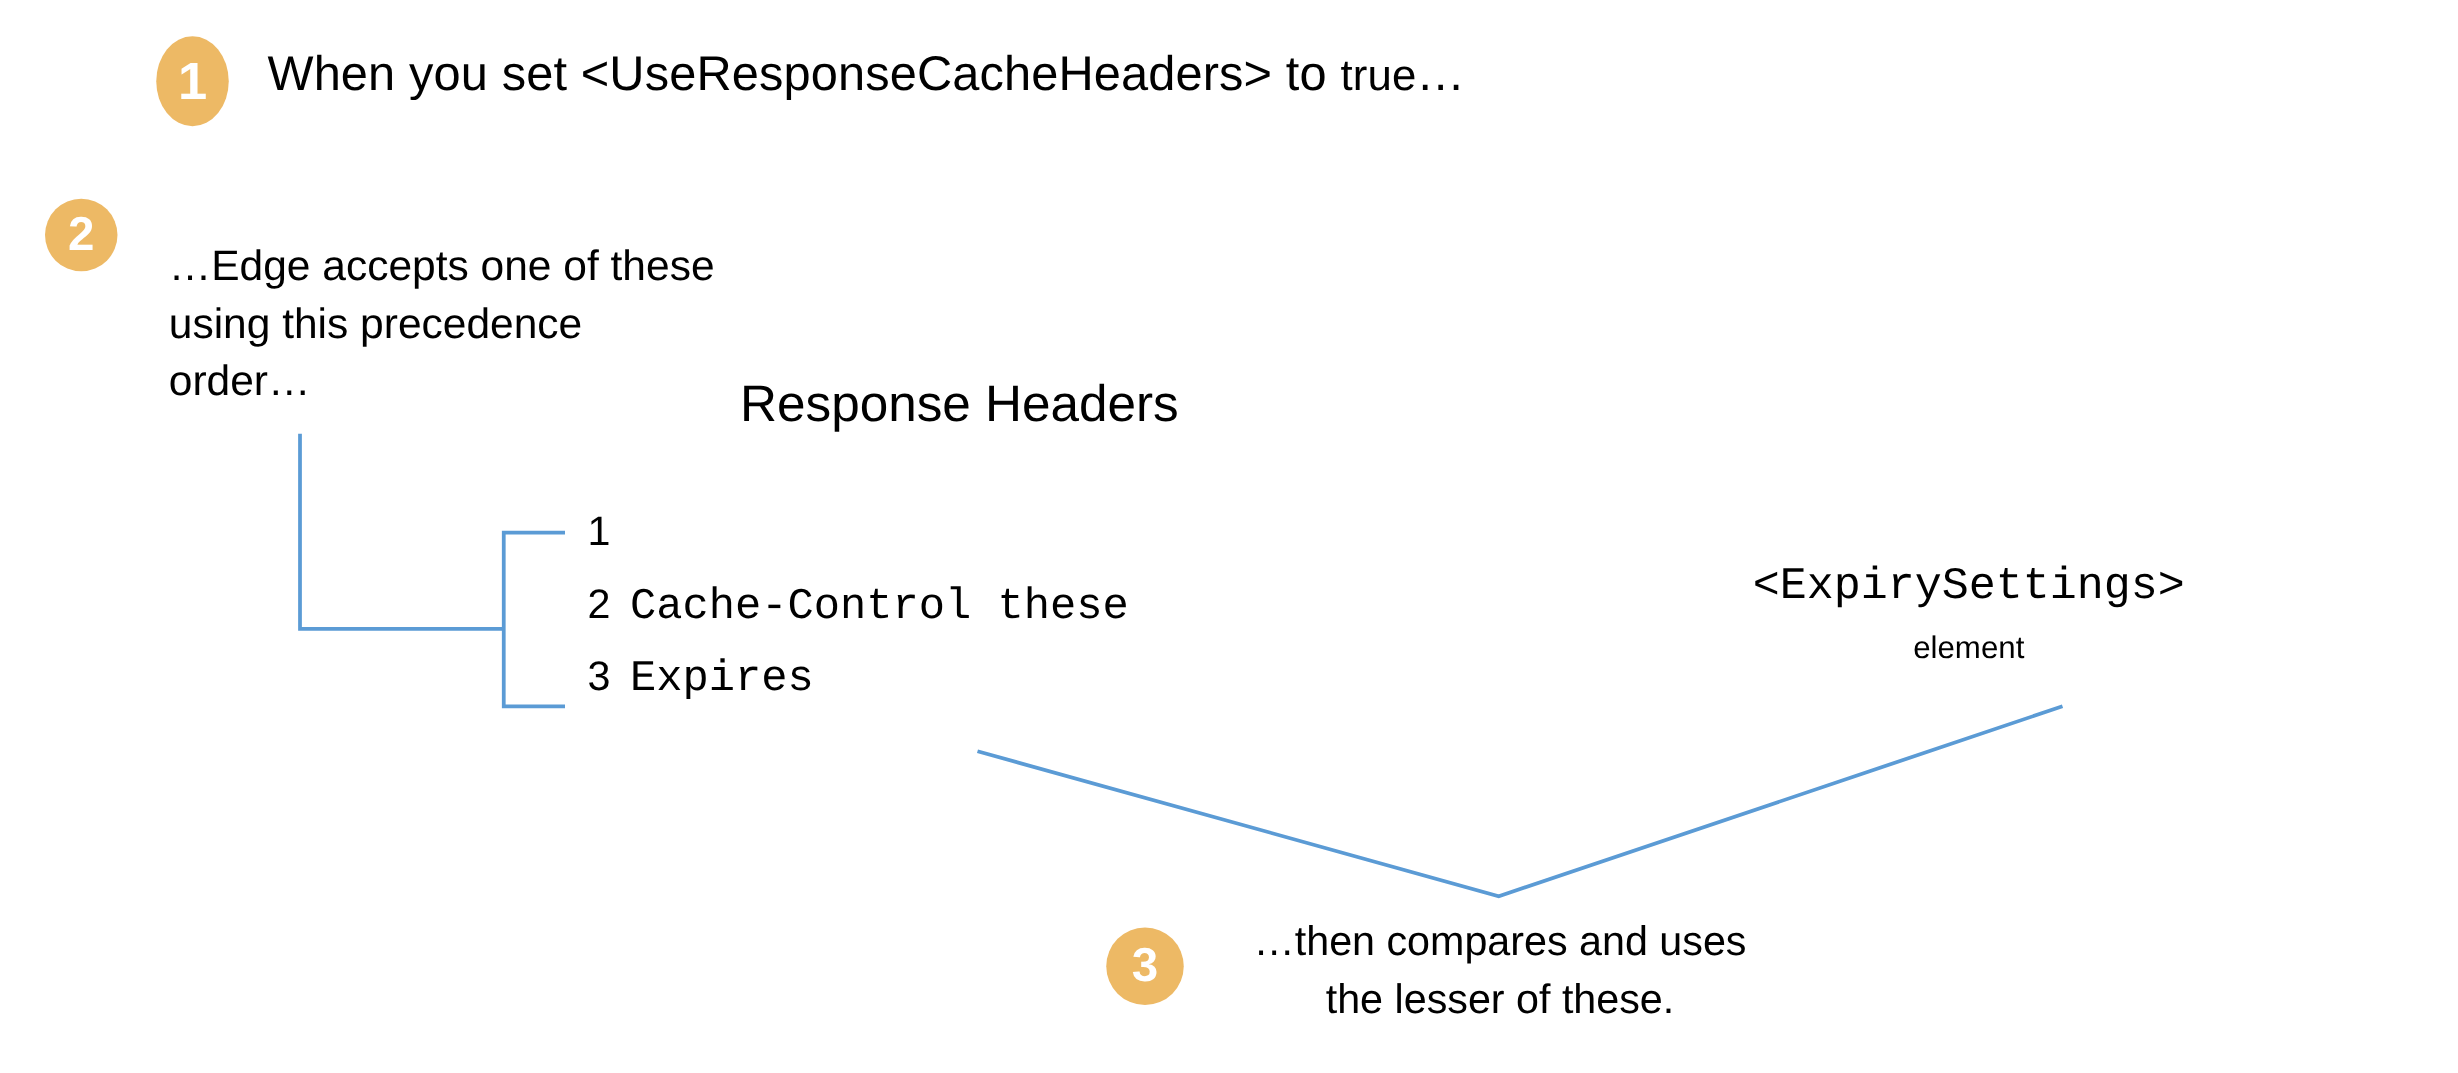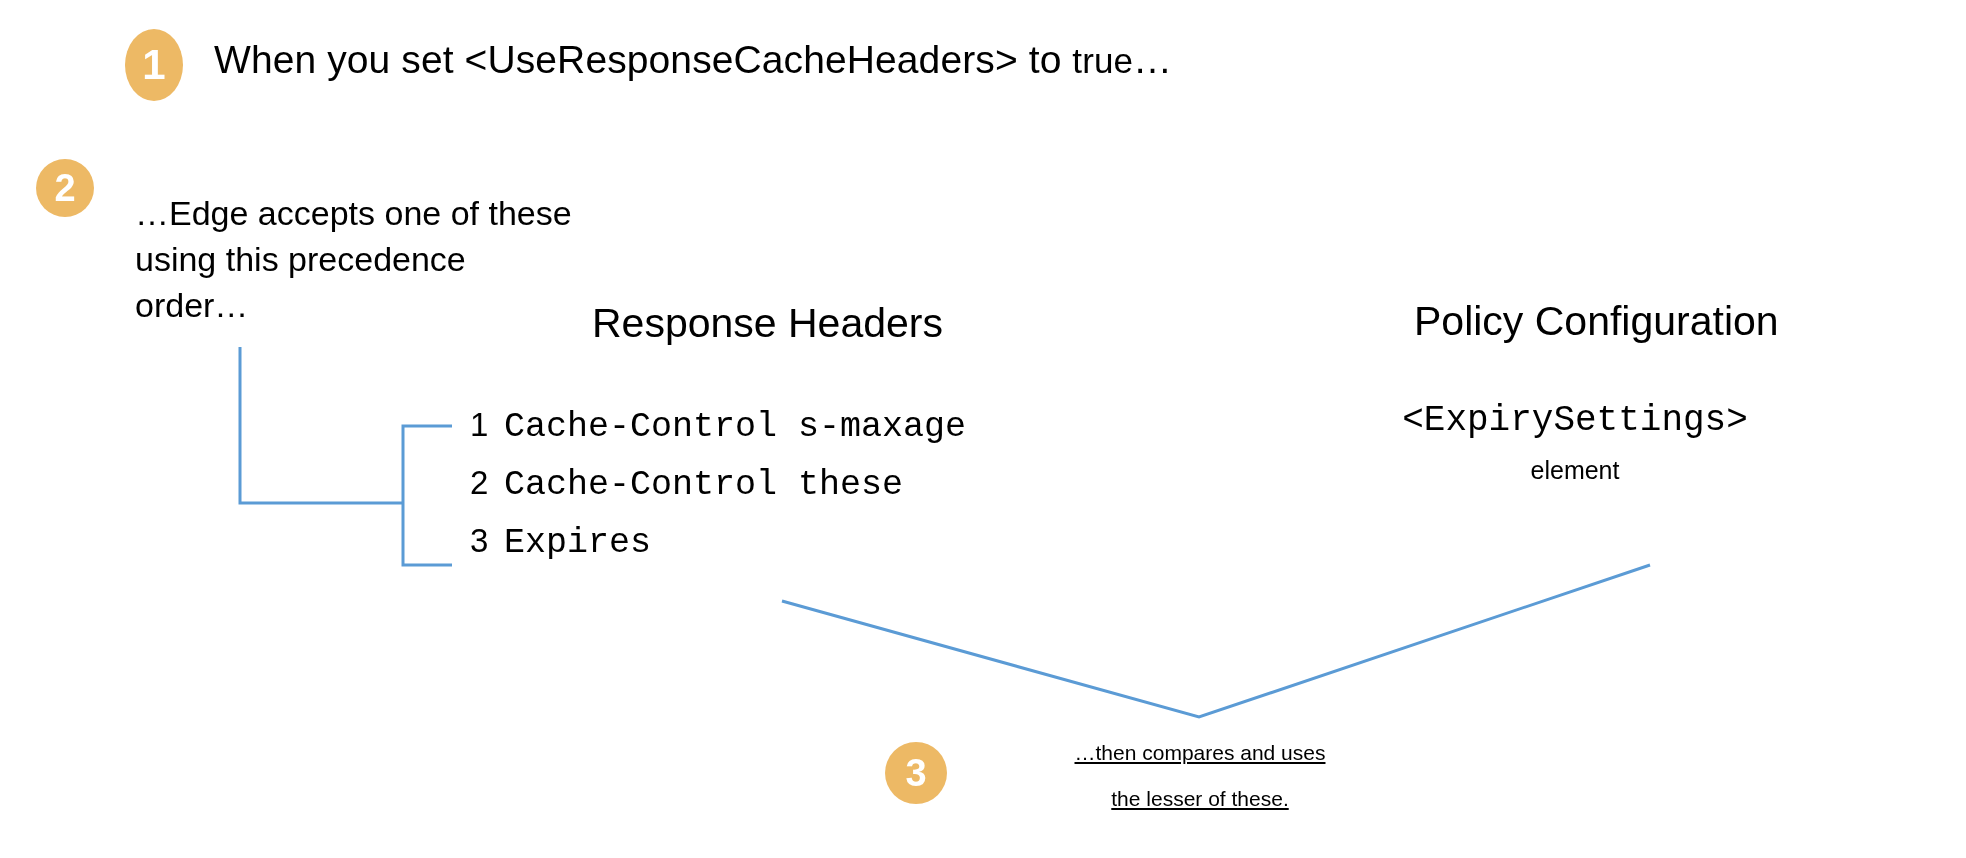--- a/index.html
+++ b/index.html
@@ -72,25 +72,24 @@
   }
 
   #step2-text {
     left: 135px;  top: 190px;
     font-size: 34px;
     line-height: 46px;
   }
 
   #step3-text {
     left: 965px;  top: 730px;
-    font-size: 21px;
+    font-size: 33px;
     line-height: 46px;
     text-align: center;
     width: 470px;
-    text-decoration: underline;
   }
 
   
   .col-head {
     position: absolute;
     font-size: 41px;
     white-space: nowrap;
   }
   #head-response  { left: 592px;  top: 300px; text-align: right; }
   #head-policy    { left: 1414px; top: 298px; }
@@ -124,20 +123,21 @@
     left: 1355px;
     top: 400px;
     width: 440px;
     text-align: center;
   }
   #policy-element-name {
     font-family: "Liberation Mono", monospace;
     font-size: 36px;
     white-space: pre;
     display: block;
+    margin-top: 48px;
   }
   #policy-element-word {
     font-family: Liberation Sans, sans-serif;
     font-size: 25px;
     display: block;
     margin-top: 15px;
   }
 </style>
 </head>
 <body>
@@ -159,33 +159,31 @@
   <div class="badge" id="badge-2">2</div>
   <div class="txt" id="step2-text">…Edge accepts one of these
 using this precedence
 order…</div>
 
   <div class="col-head" id="head-response">Response Headers</div>
 
   <div id="header-list">
     <div class="hdr-row">
       <span class="hdr-num">1</span>
-      <span class="hdr-name">Cache-Control s-maxage</span>
     </div>
     <div class="hdr-row">
       <span class="hdr-num">2</span>
       <span class="hdr-name">Cache-Control these</span>
     </div>
     <div class="hdr-row">
       <span class="hdr-num">3</span>
       <span class="hdr-name">Expires</span>
     </div>
   </div>
 
-  <div class="col-head" id="head-policy">Policy Configuration</div>
 
   <div id="policy-block">
     <span id="policy-element-name">&lt;ExpirySettings&gt;</span>
     <span id="policy-element-word">element</span>
   </div>
 
   <div class="badge" id="badge-3">3</div>
   <div class="txt" id="step3-text">…then compares and uses
 the lesser of these.</div>
 

